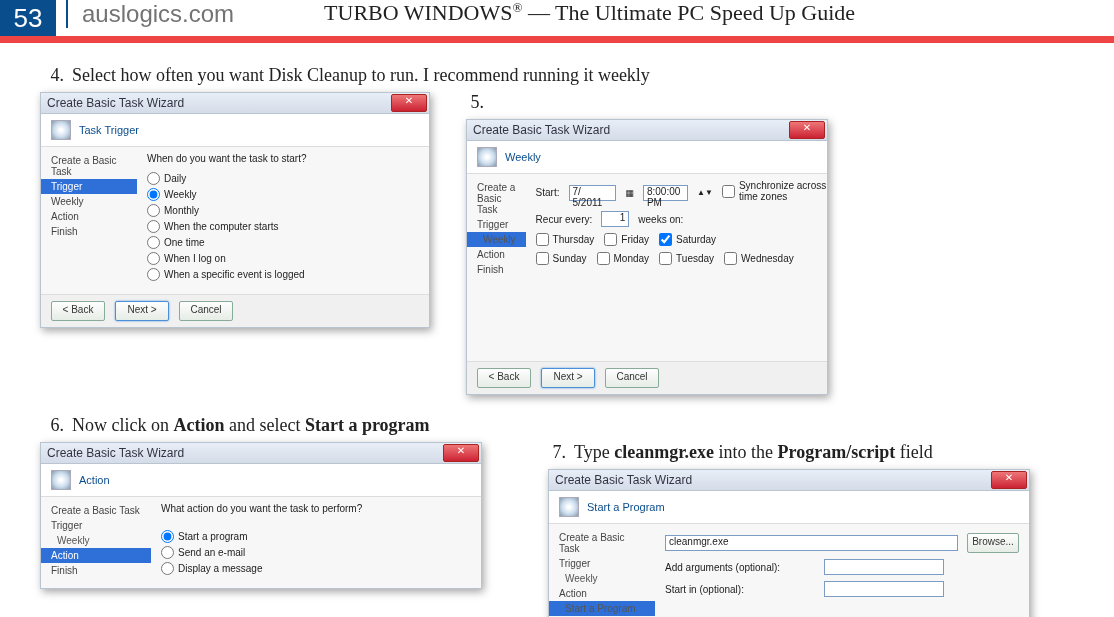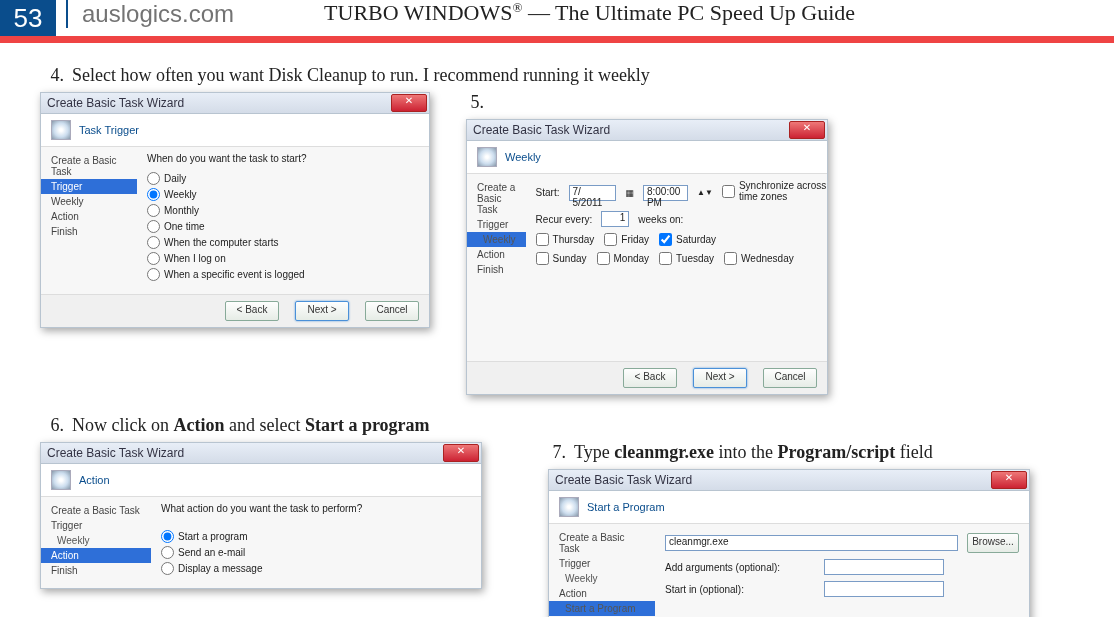--- a/index.html
+++ b/index.html
@@ -137,22 +137,22 @@
   .radio-row, .check-row {
     display: flex;
     align-items: center;
     gap: 4px;
     margin-bottom: 3px;
   }
   .radio-row input, .check-row input { margin: 0; }
   .btnbar {
     padding: 6px 10px;
     display: flex;
-    justify-content: flex-end;
-    gap: 16px;
+    justify-content: flex-start;
+    gap: 10px;
     background: #f0f0f0;
     border-top: 1px solid #ddd;
   }
   .btn {
     min-width: 52px;
     height: 18px;
     border: 1px solid #8a9;
     background: linear-gradient(#fefefe, #e6ece6);
     border-radius: 2px;
     font-size: 10px;
@@ -226,25 +226,25 @@
               <label class="radio-row">
                   <input type="radio" checked="" style="">
                   <span>Weekly</span>
                 </label>
               <label class="radio-row">
                   <input type="radio" style="">
                   <span>Monthly</span>
                 </label>
               <label class="radio-row">
                   <input type="radio" style="">
+                  <span>When the computer starts</span>
+                </label>
+              <label class="radio-row">
+                  <input type="radio" style="">
                   <span>One time</span>
-                </label>
-              <label class="radio-row">
-                  <input type="radio" style="">
-                  <span>When the computer starts</span>
                 </label>
               <label class="radio-row">
                   <input type="radio" style="">
                   <span>When I log on</span>
                 </label>
               <label class="radio-row">
                   <input type="radio" style="">
                   <span>When a specific event is logged</span>
                 </label>
             </div>

